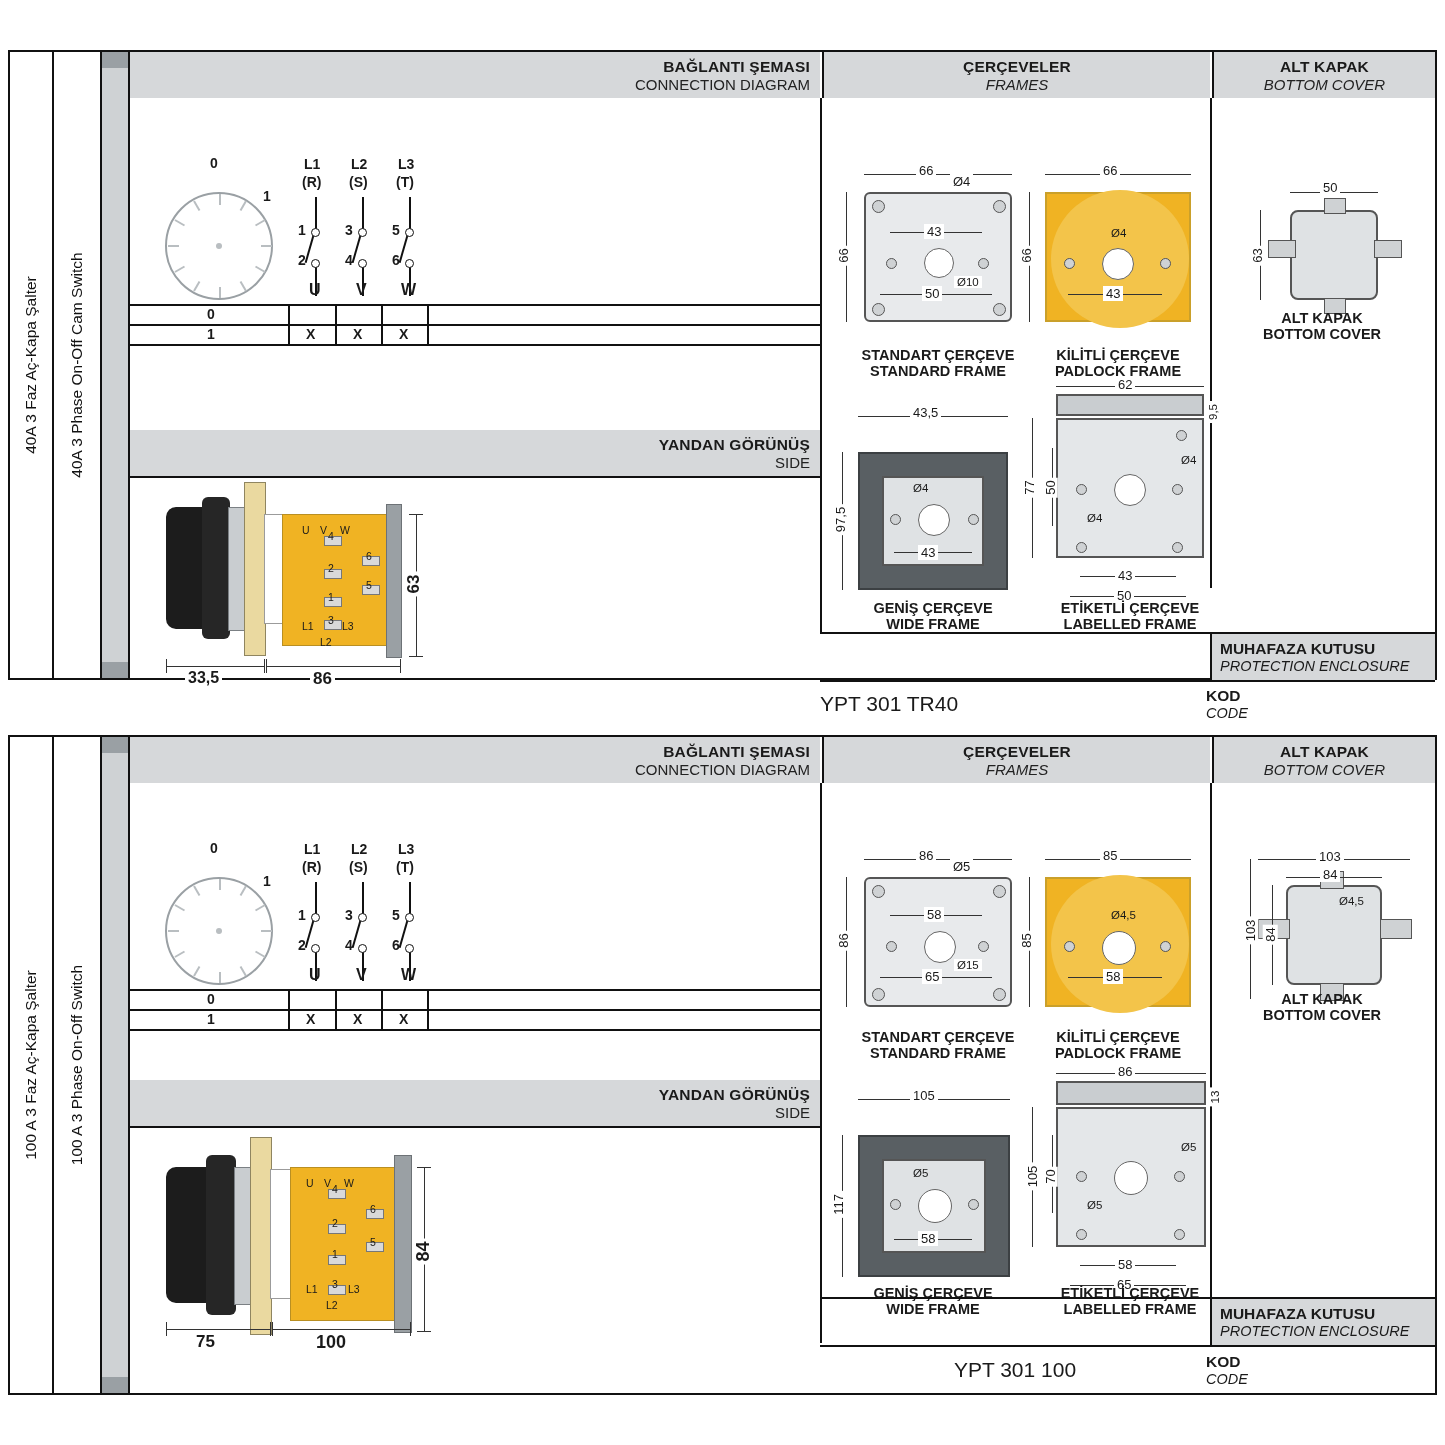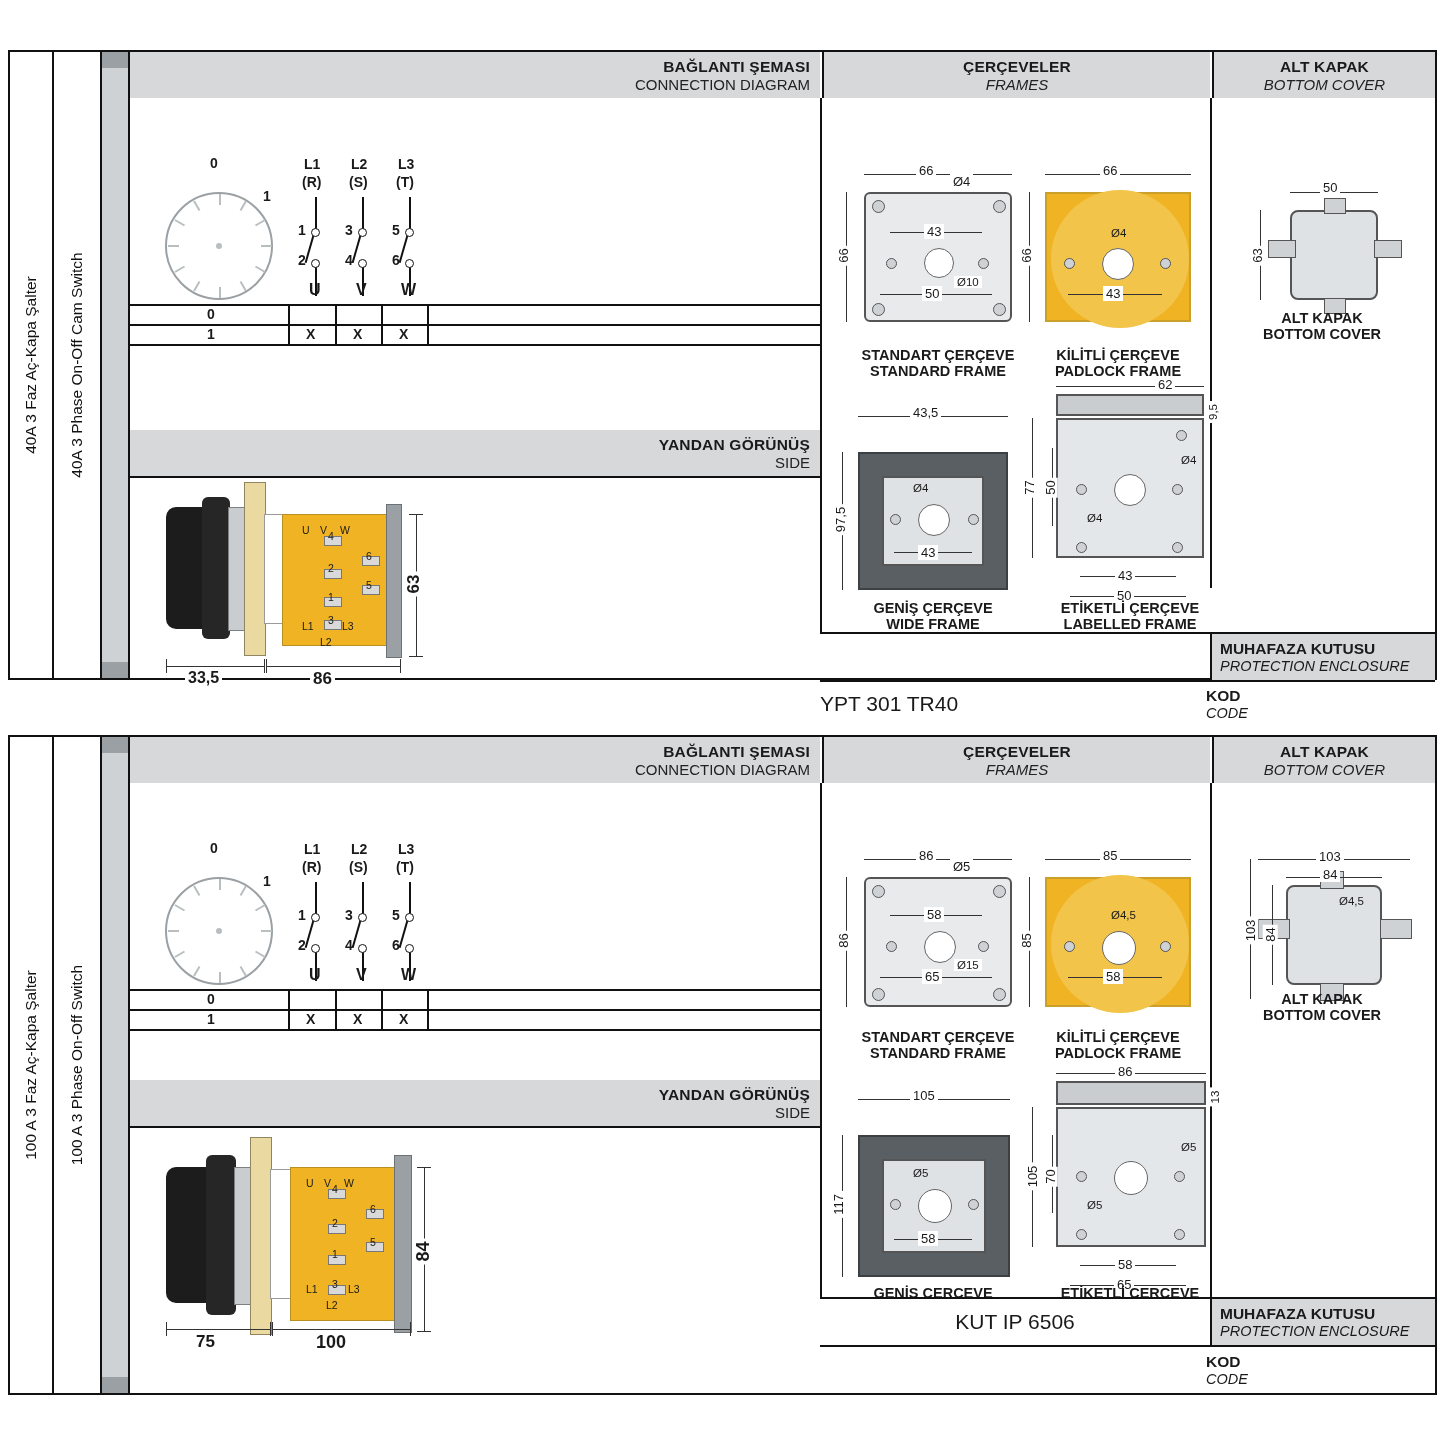--- a/index.html
+++ b/index.html
@@ -285,21 +285,21 @@
 
     <div class="labelstrip" style="left:1046px;top:342px;width:148px;height:22px;"></div>
     <div class="labelframe" style="left:1046px;top:366px;width:148px;height:140px;"></div>
     <div class="hole" style="left:1104px;top:422px;width:30px;height:30px;"></div>
     <div class="smallhole" style="left:1066px;top:432px;width:9px;height:9px;"></div>
     <div class="smallhole" style="left:1162px;top:432px;width:9px;height:9px;"></div>
     <div class="smallhole" style="left:1066px;top:490px;width:9px;height:9px;"></div>
     <div class="smallhole" style="left:1162px;top:490px;width:9px;height:9px;"></div>
     <div class="smallhole" style="left:1166px;top:378px;width:9px;height:9px;"></div>
     <div class="dim dimh" style="left:1046px;top:334px;width:148px;"></div>
-    <div class="dimtxt" style="left:1105px;top:325px;margin-left:40px;">62</div>
+    <div class="dimtxt" style="left:1105px;top:325px;">62</div>
     <div class="dimtxt v tiny" style="left:1192px;top:354px;">9,5</div>
     <div class="dim dimv" style="left:1022px;top:366px;height:140px;"></div>
     <div class="dimtxt v" style="left:1009px;top:428px;">77</div>
     <div class="dim dimv" style="left:1042px;top:396px;height:78px;"></div>
     <div class="dimtxt v" style="left:1030px;top:428px;">50</div>
     <div class="dimtxt tiny" style="left:1168px;top:402px;background:transparent;">Ø4</div>
     <div class="dimtxt tiny" style="left:1074px;top:460px;background:transparent;">Ø4</div>
     <div class="dim dimh" style="left:1070px;top:524px;width:96px;"></div>
     <div class="dimtxt" style="left:1105px;top:516px;">43</div>
     <div class="dim dimh" style="left:1060px;top:544px;width:116px;"></div>
@@ -574,27 +574,27 @@
     <div class="dimtxt v" style="left:1227px;top:186px;">103</div>
     <div class="dim dimv" style="left:1262px;top:148px;height:100px;"></div>
     <div class="dimtxt v" style="left:1250px;top:190px;">84</div>
     <div class="dimtxt tiny" style="left:1326px;top:158px;background:transparent;">Ø4,5</div>
     <div class="capt" style="left:1212px;top:254px;width:200px;">
       <div>ALT KAPAK</div>
       <div>BOTTOM COVER</div>
     </div>
 
     <div class="tblline" style="left:810px;top:560px;width:615px;"></div>
-    <div class="fbox fwhite" style="left:810px;top:562px;width:390px;height:46px;border:0;display:flex;align-items:center;justify-content:center;">
-      <span class="bigcode">KUT IP 6506</span>
-    </div>
     <div class="fbox fgrey" style="left:1200px;top:562px;width:225px;height:46px;display:flex;flex-direction:column;justify-content:center;padding-left:8px;border-top:0;border-right:0;border-bottom:0;">
       <span class="ttl">MUHAFAZA KUTUSU</span>
       <span class="sub">PROTECTION ENCLOSURE</span>
     </div>
     <div class="tblline" style="left:810px;top:608px;width:615px;"></div>
+    <div class="fbox fwhite" style="left:810px;top:610px;width:390px;height:46px;border:0;display:flex;align-items:center;justify-content:center;">
+      <span class="bigcode">YPT 301 100</span>
+    </div>
     <div class="fbox fwhite" style="left:1188px;top:610px;width:237px;height:46px;border:0;display:flex;flex-direction:column;justify-content:center;padding-left:8px;">
       <span class="ttl">KOD</span>
       <span class="sub">CODE</span>
     </div>
   </div>
 
 </div>
 
 </body></html>

